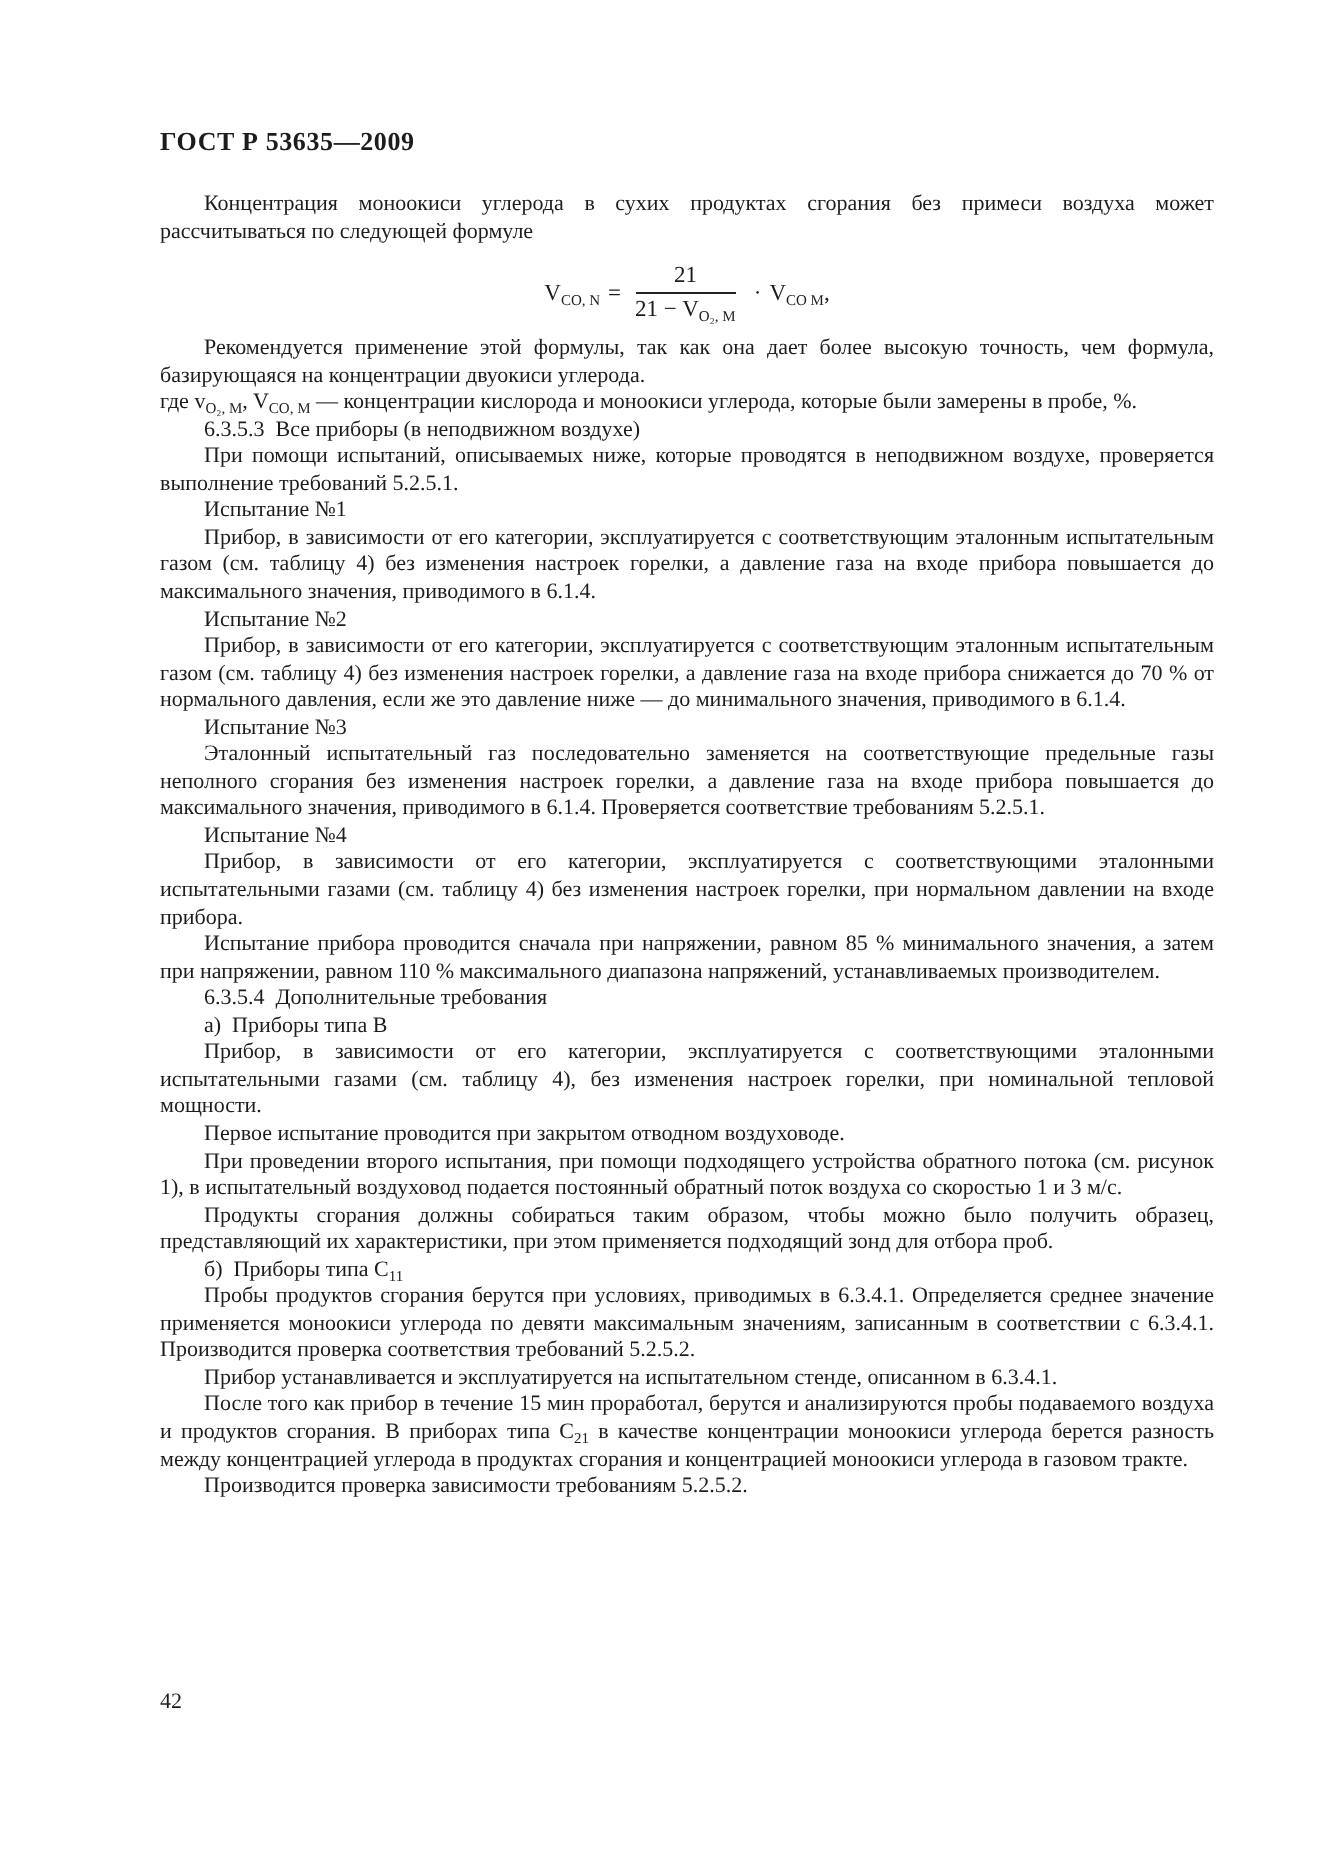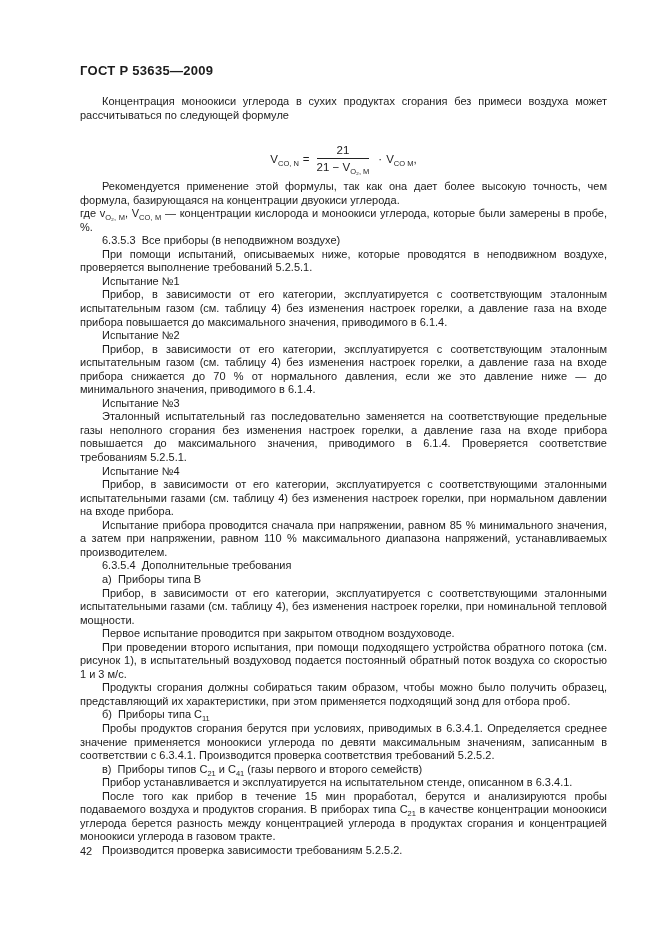--- a/index.html
+++ b/index.html
@@ -1,31 +1,31 @@
 <!DOCTYPE html>
 <html><head>
 <meta charset="utf-8">
 <style>
   html, body { margin:0; padding:0; }
   body {
     width:661px; height:936px; background:#ffffff; overflow:hidden;
     font-family:"Liberation Sans","DejaVu Sans",sans-serif;
   }
-  .page { position:relative; width:661px; height:936px; background:#ffffff; color:#1c1c1c; }
+  .page { position:relative; width:661px; height:936px; background:#ffffff; color:#1c1c1c;font-family:Liberation Serif, serif; }
   .text-block { position:absolute; left:80px; top:63px; width:527px; }
   .doc-header { font-size:13px; font-weight:bold; letter-spacing:0.3px; margin:0 0 17px 0; }
   p.body {
     font-size:11px; line-height:13.55px; margin:0;
     text-align:justify; text-indent:22px;
   }
   p.body.noindent { text-indent:0; }
   sub { font-size:7.5px; line-height:0; vertical-align:-2.5px; }
   .formula-row {
     display:flex; justify-content:center; align-items:center;
-    margin:22px 0 7px 0; font-size:11.5px;
+    margin:9px 0 7px 0; font-size:11.5px;
   }
   .frac { display:inline-block; text-align:center; margin:0 5px; }
   .frac .num { display:block; border-bottom:1px solid #222; padding:0 6px 2px 6px; }
   .frac .den { display:block; padding-top:2px; }
   .f-eq { margin:0 2px 0 4px; }
   .f-dot { margin:0 4px; }
   .page-number { position:absolute; left:80px; top:845px; font-size:11px; color:#1c1c1c; }
 </style>
 </head>
 <body>
@@ -63,21 +63,20 @@
         <p class="body"><span>Прибор, в зависимости от его категории, эксплуатируется с соответствующими эталонными испытательными газами (см. таблицу 4) без изменения настроек горелки, при нормальном давлении на входе прибора.</span></p>
         <p class="body"><span>Испытание прибора проводится сначала при напряжении, равном 85 % минимального значения, а затем при напряжении, равном 110 % максимального диапазона напряжений, устанавливаемых производителем.</span></p>
         <p class="body"><span>6.3.5.4&nbsp; Дополнительные требования</span></p>
         <p class="body"><span>а)&nbsp; Приборы типа B</span></p>
         <p class="body"><span>Прибор, в зависимости от его категории, эксплуатируется с соответствующими эталонными испытательными газами (см. таблицу 4), без изменения настроек горелки, при номинальной тепловой мощности.</span></p>
         <p class="body"><span>Первое испытание проводится при закрытом отводном воздуховоде.</span></p>
         <p class="body"><span>При проведении второго испытания, при помощи подходящего устройства обратного потока (см. рисунок 1), в испытательный воздуховод подается постоянный обратный поток воздуха со скоростью 1 и 3 м/с.</span></p>
         <p class="body"><span>Продукты сгорания должны собираться таким образом, чтобы можно было получить образец, представляющий их характеристики, при этом применяется подходящий зонд для отбора проб.</span></p>
         <p class="body"><span>б)&nbsp; Приборы типа С</span><sub>11</sub></p>
         <p class="body"><span>Пробы продуктов сгорания берутся при условиях, приводимых в 6.3.4.1. Определяется среднее значение применяется моноокиси углерода по девяти максимальным значениям, записанным в соответствии с 6.3.4.1. Производится проверка соответствия требований 5.2.5.2.</span></p>
-        <p class="body"><span>в)&nbsp; Приборы типов С</span><sub>21</sub><span> и С</span><sub>41</sub><span> (газы первого и второго семейств)</span></p>
         <p class="body"><span>Прибор устанавливается и эксплуатируется на испытательном стенде, описанном в 6.3.4.1.</span></p>
         <p class="body"><span>После того как прибор в течение 15 мин проработал, берутся и анализируются пробы подаваемого воздуха и продуктов сгорания. В приборах типа С</span><sub>21</sub><span> в качестве концентрации моноокиси углерода берется разность между концентрацией углерода в продуктах сгорания и концентрацией моноокиси углерода в газовом тракте.</span></p>
         <p class="body"><span>Производится проверка зависимости требованиям 5.2.5.2.</span></p>
       </div>
 
   </div>
 
   <div class="page-number">42</div>
 </div>
 

